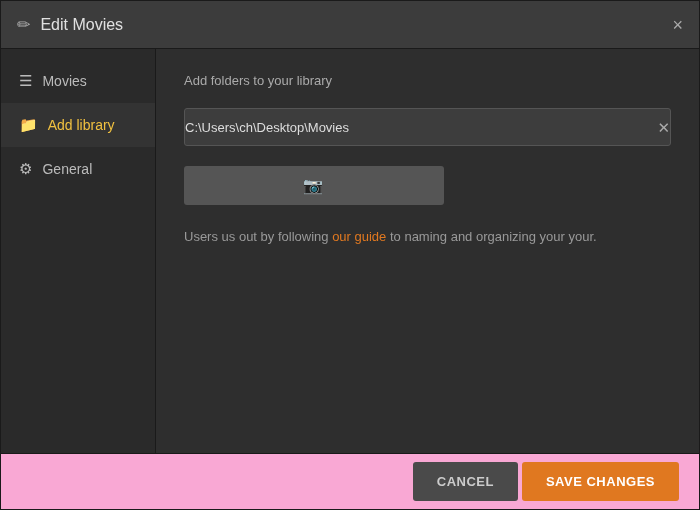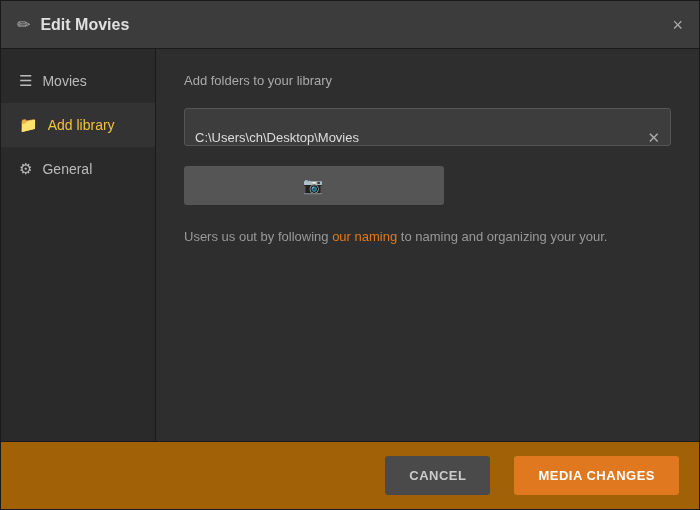--- a/index.html
+++ b/index.html
@@ -30,21 +30,21 @@
       min-height: 48px;
     }
     .titlebar-left {
       display: flex;
       align-items: center;
       gap: 10px;
     }
     .title-text {
       color: #e0e0e0;
       font-size: 16px;
-      font-weight: bold;
+      font-weight: normal;
       text-align: right;
     }
     .pencil-icon {
       color: #aaa;
       font-size: 16px;
     }
     .close-icon {
       color: #aaa;
       font-size: 18px;
       cursor: pointer;
@@ -89,25 +89,25 @@
       flex-direction: column;
       gap: 16px;
     }
     .section-label {
       color: #aaa;
       font-size: 13px;
       margin-bottom: 4px;
     }
     .folder-row {
       display: flex;
-      align-items: flex-end;
+      align-items: center;
       background: #3d3d3d;
       border: 1px solid #555;
       border-radius: 3px;
-      padding: 0 10px;
+      padding: 0 0;
       height: 38px;
       gap: 8px;
     }
     .folder-path {
       flex: 1;
       color: #ddd;
       font-size: 13px;
     }
     .folder-remove {
       color: #aaa;
@@ -141,23 +141,23 @@
       margin-top: 8px;
     }
     .guide-link {
       color: #e07820;
       cursor: pointer;
     }
     .footer {
       display: flex;
       justify-content: flex-end;
       align-items: center;
-      gap: 24px;
-      padding: 14px 20px;
-      background: #a16207;
+      gap: 4px;
+      padding: 8px 20px;
+      background: #f9a8d4;
       border-top: 1px solid #1a1a1a;
     }
     .btn-cancel {
       background: #4a4a4a;
       color: #ccc;
       border: none;
       border-radius: 3px;
       padding: 12px 24px;
       font-size: 13px;
       font-weight: bold;
@@ -212,22 +212,22 @@
       <div class="folder-row">
         <span class="folder-path">C:\Users\ch\Desktop\Movies</span>
         <span class="folder-remove">✕</span>
       </div>
 
       <button class="browse-btn">
         <span class="cam-icon">📷</span>
       </button>
 
       <div class="guide-text">
-        <span>Users us out by following </span><span class="guide-link">our naming</span><span> to naming and organizing your your.</span>
+        <span>Users us out by following </span><span class="guide-link">our guide</span><span> to naming and organizing your your.</span>
       </div>
     </div>
   </div>
 
   <div class="footer">
     <button class="btn-cancel">CANCEL</button>
-    <button class="btn-save">MEDIA CHANGES</button>
+    <button class="btn-save">SAVE CHANGES</button>
   </div>
 </div>
 
 </body></html>

